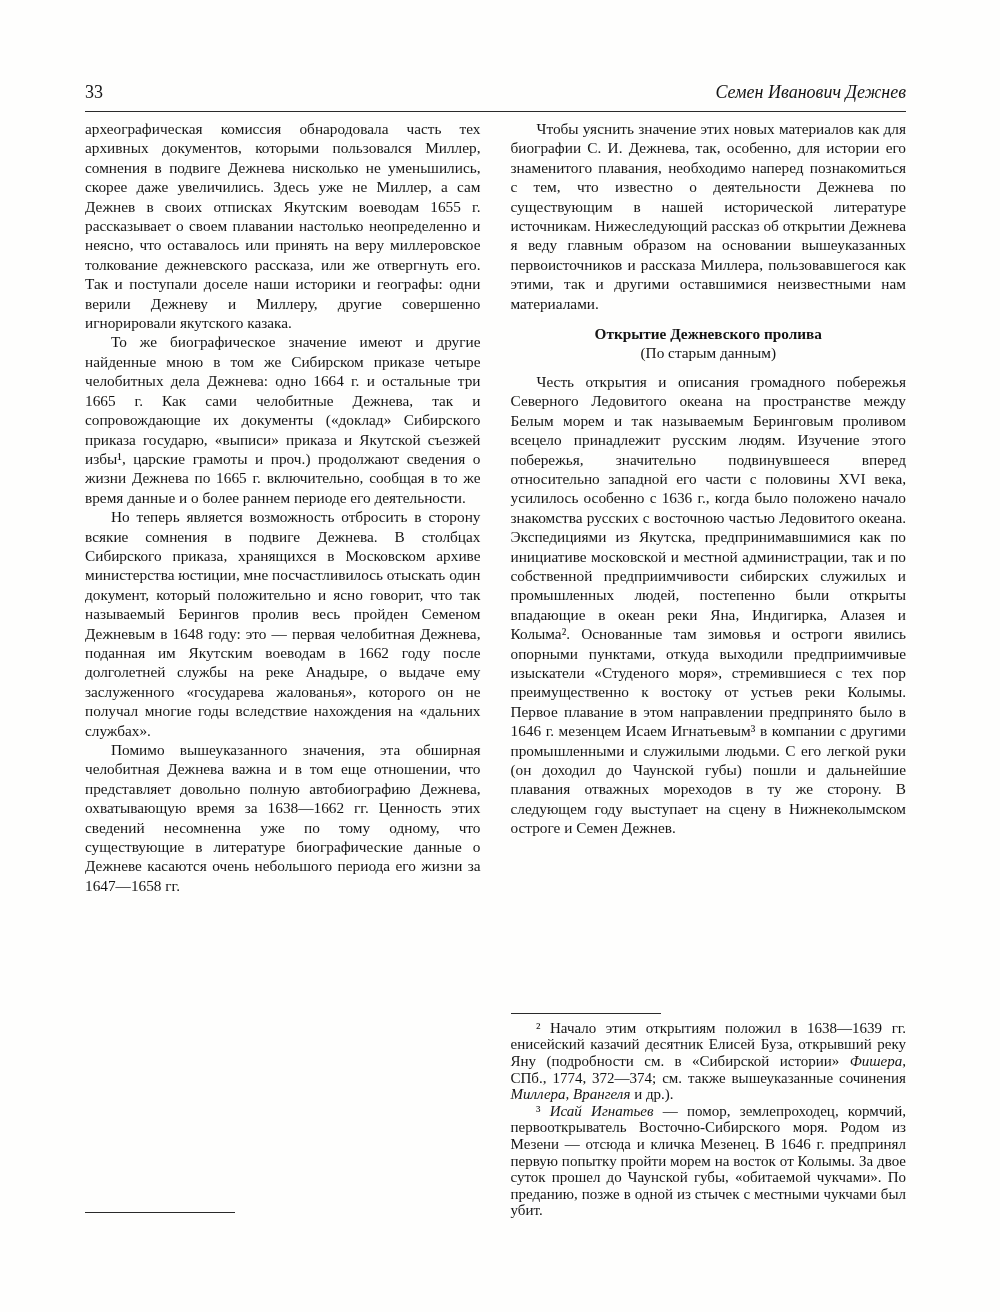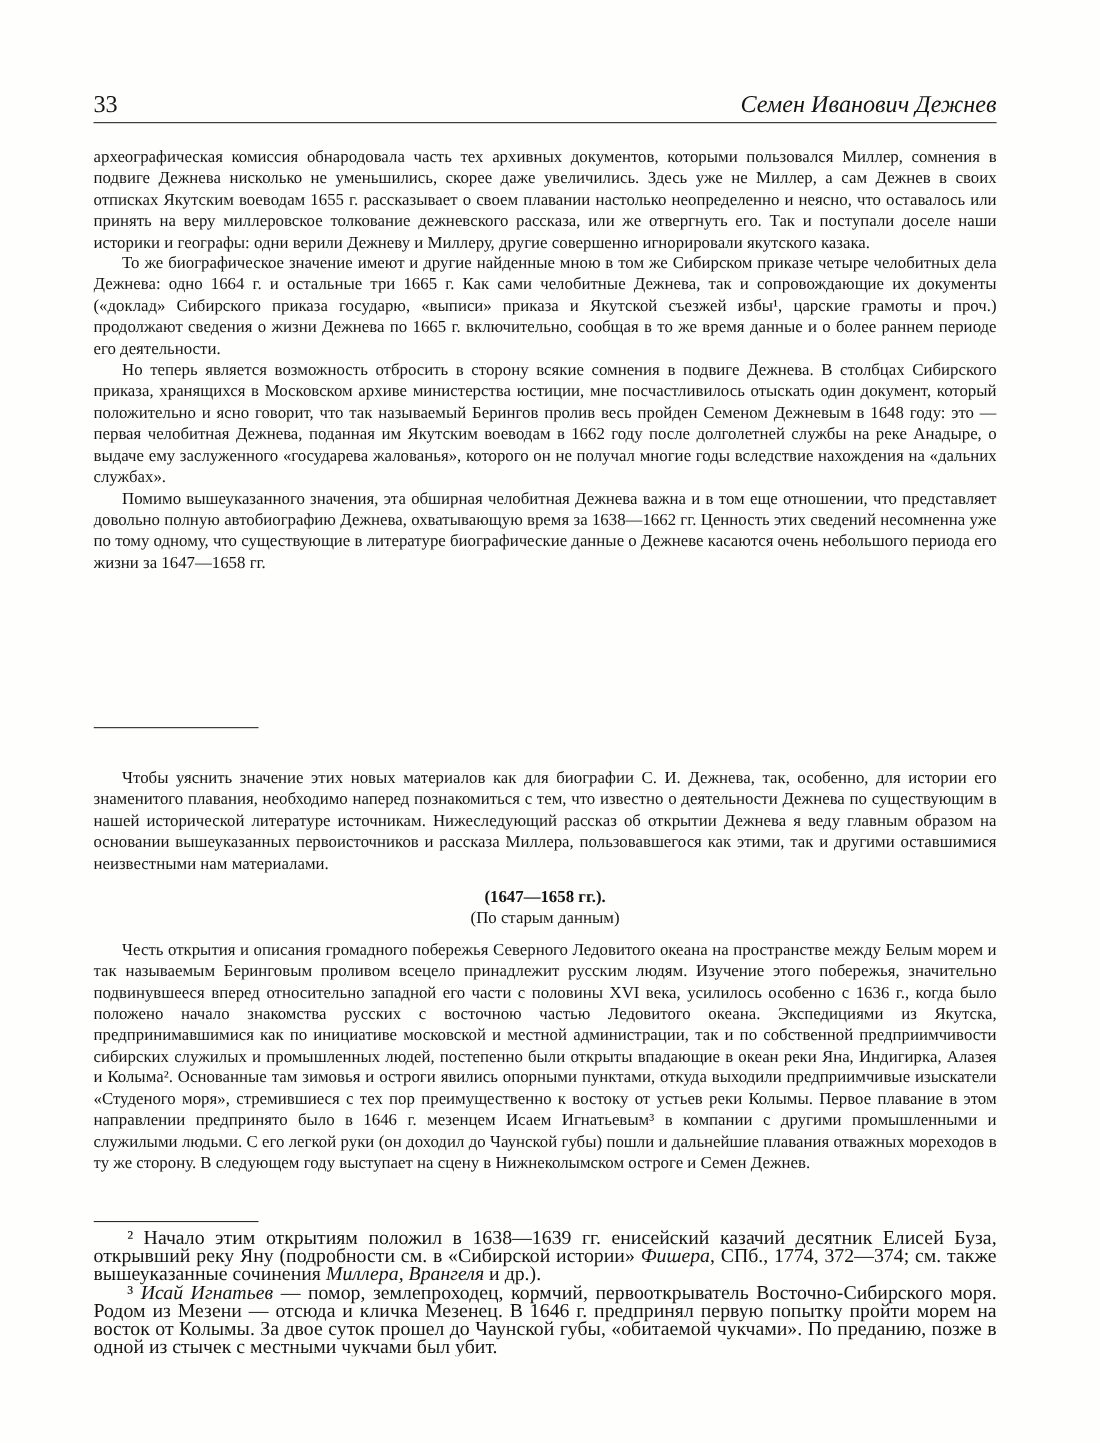--- a/index.html
+++ b/index.html
@@ -7,31 +7,30 @@
     position: relative;
     width: 1000px;
     height: 1312px;
     box-sizing: border-box;
     background: #fefefd;
     color: #141414;
     font-family: "Liberation Serif", "DejaVu Serif", serif;
     padding: 82px 94px 0 85px;
     overflow: hidden;
   }
-  .page-header { position: relative; height: 24px; font-size: 22px; }
+  .page-header { position: relative; height: 24px; font-size: 18px; }
   .page-number { position: absolute; left: 0; top: 0; }
   .running-title { display: block; text-align: right; font-style: italic; }
   .header-rule { border: 0; border-top: 1.3px solid #2a2a2a; margin: 5px 0 0 0; }
   .columns {
     display: flex;
     gap: 30px;
     height: 1100px;
-    margin-top: 21px;
+    margin-top: 7px;
     overflow: hidden;
-    flex-direction: column;
   }
   .column {
     flex: 1 1 0;
     display: flex;
     flex-direction: column;
     font-size: 15.3px;
     line-height: 19.4px;
     text-align: justify;
     hyphens: auto;
   }
@@ -41,21 +40,21 @@
     text-align: center;
     font-weight: bold;
     margin: 11px 0 9px 0;
   }
   .section-heading .line { display: block; }
   .section-note { font-weight: normal; }
   .footnote-block { padding-top: 8px; }
   .footnote-block.pin-bottom { margin-top: auto; }
   .footnote-rule { width: 150px; border: 0; border-top: 1px solid #2a2a2a; margin: 0 0 6px 0; }
   .footnote {
-    font-size: 18px;
+    font-size: 15px;
     line-height: 16.6px;
     text-align: justify;
     text-indent: 1.7em;
     margin: 0;
   }
   .footnote i { font-style: italic; }
 </style>
 </head>
 <body>
 
@@ -77,21 +76,21 @@
 
       <div class="footnote-block pin-bottom">
         <hr class="footnote-rule">
       </div>
     </div>
 
     <div class="column">
       <p>Чтобы уяснить значение этих новых материалов как для биографии С. И. Дежнева, так, особенно, для истории его знаменитого плавания, необходимо наперед познакомиться с тем, что известно о деятельности Дежнева по существующим в нашей исторической литературе источникам. Нижеследующий рассказ об открытии Дежнева я веду главным образом на основании вышеуказанных первоисточников и рассказа Миллера, пользовавшегося как этими, так и другими оставшимися неизвестными нам материалами.</p>
 
       <div class="section-heading">
-        <span class="line">(1647—1658 гг.).</span>
+        <span class="line">Открытие Дежневского пролива</span>
         <span class="line section-note">(По старым данным)</span>
       </div>
 
       <p>Честь открытия и описания громадного побережья Северного Ледовитого океана на пространстве между Белым морем и так называемым Беринговым проливом всецело принадлежит русским людям. Изучение этого побережья, значительно подвинувшееся вперед относительно западной его части с половины XVI века, усилилось особенно с 1636 г., когда было положено начало знакомства русских с восточною частью Ледовитого океана. Экспедициями из Якутска, предпринимавшимися как по инициативе московской и местной администрации, так и по собственной предприимчивости сибирских служилых и промышленных людей, постепенно были открыты впадающие в океан реки Яна, Индигирка, Алазея и Колыма². Основанные там зимовья и остроги явились опорными пунктами, откуда выходили предприимчивые изыскатели «Студеного моря», стремившиеся с тех пор преимущественно к востоку от устьев реки Колымы. Первое плавание в этом направлении предпринято было в 1646 г. мезенцем Исаем Игнатьевым³ в компании с другими промышленными и служилыми людьми. С его легкой руки (он доходил до Чаунской губы) пошли и дальнейшие плавания отважных мореходов в ту же сторону. В следующем году выступает на сцену в Нижнеколымском остроге и Семен Дежнев.</p>
 
       <div class="footnote-block pin-bottom">
         <hr class="footnote-rule">
         <p class="footnote"><span>² Начало этим открытиям положил в 1638—1639 гг. енисейский казачий десятник Елисей Буза, открывший реку Яну (подробности см. в «Сибирской истории» </span><i>Фишера</i><span>, СПб., 1774, 372—374; см. также вышеуказанные сочинения </span><i>Миллера, Врангеля</i><span> и др.).</span></p>
         <p class="footnote"><span>³ </span><i>Исай Игнатьев</i><span> — помор, землепроходец, кормчий, первооткрыватель Восточно-Сибирского моря. Родом из Мезени — отсюда и кличка Мезенец. В 1646 г. предпринял первую попытку пройти морем на восток от Колымы. За двое суток прошел до Чаунской губы, «обитаемой чукчами». По преданию, позже в одной из стычек с местными чукчами был убит.</span></p>
       </div>

